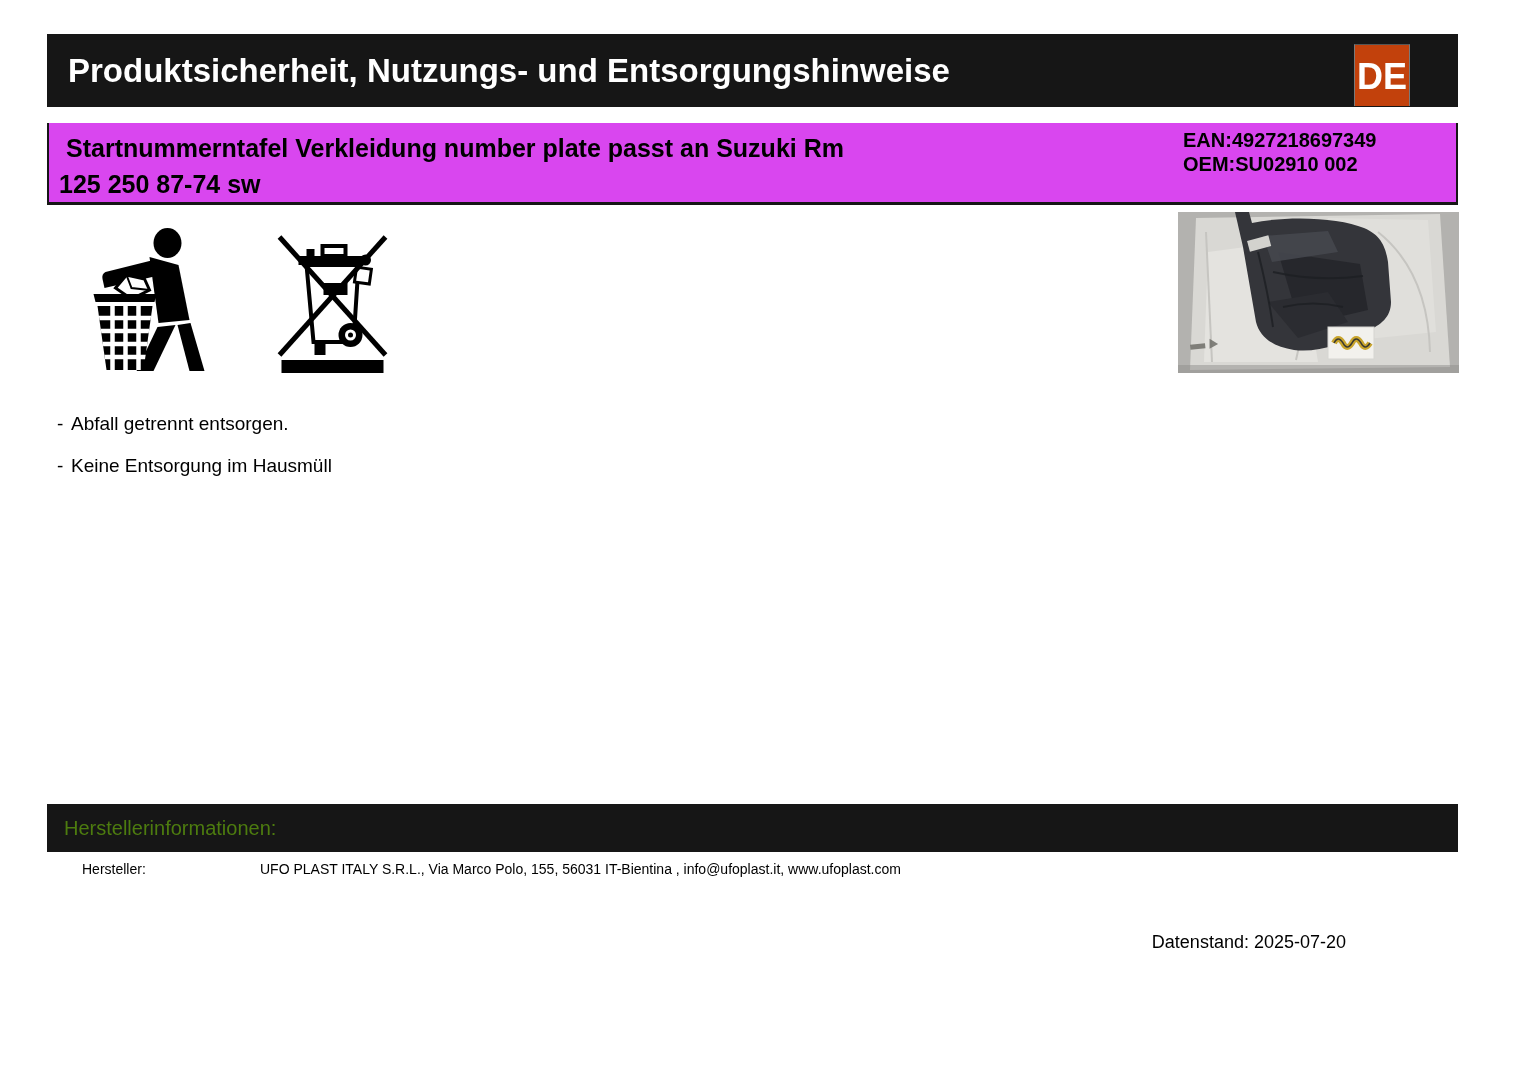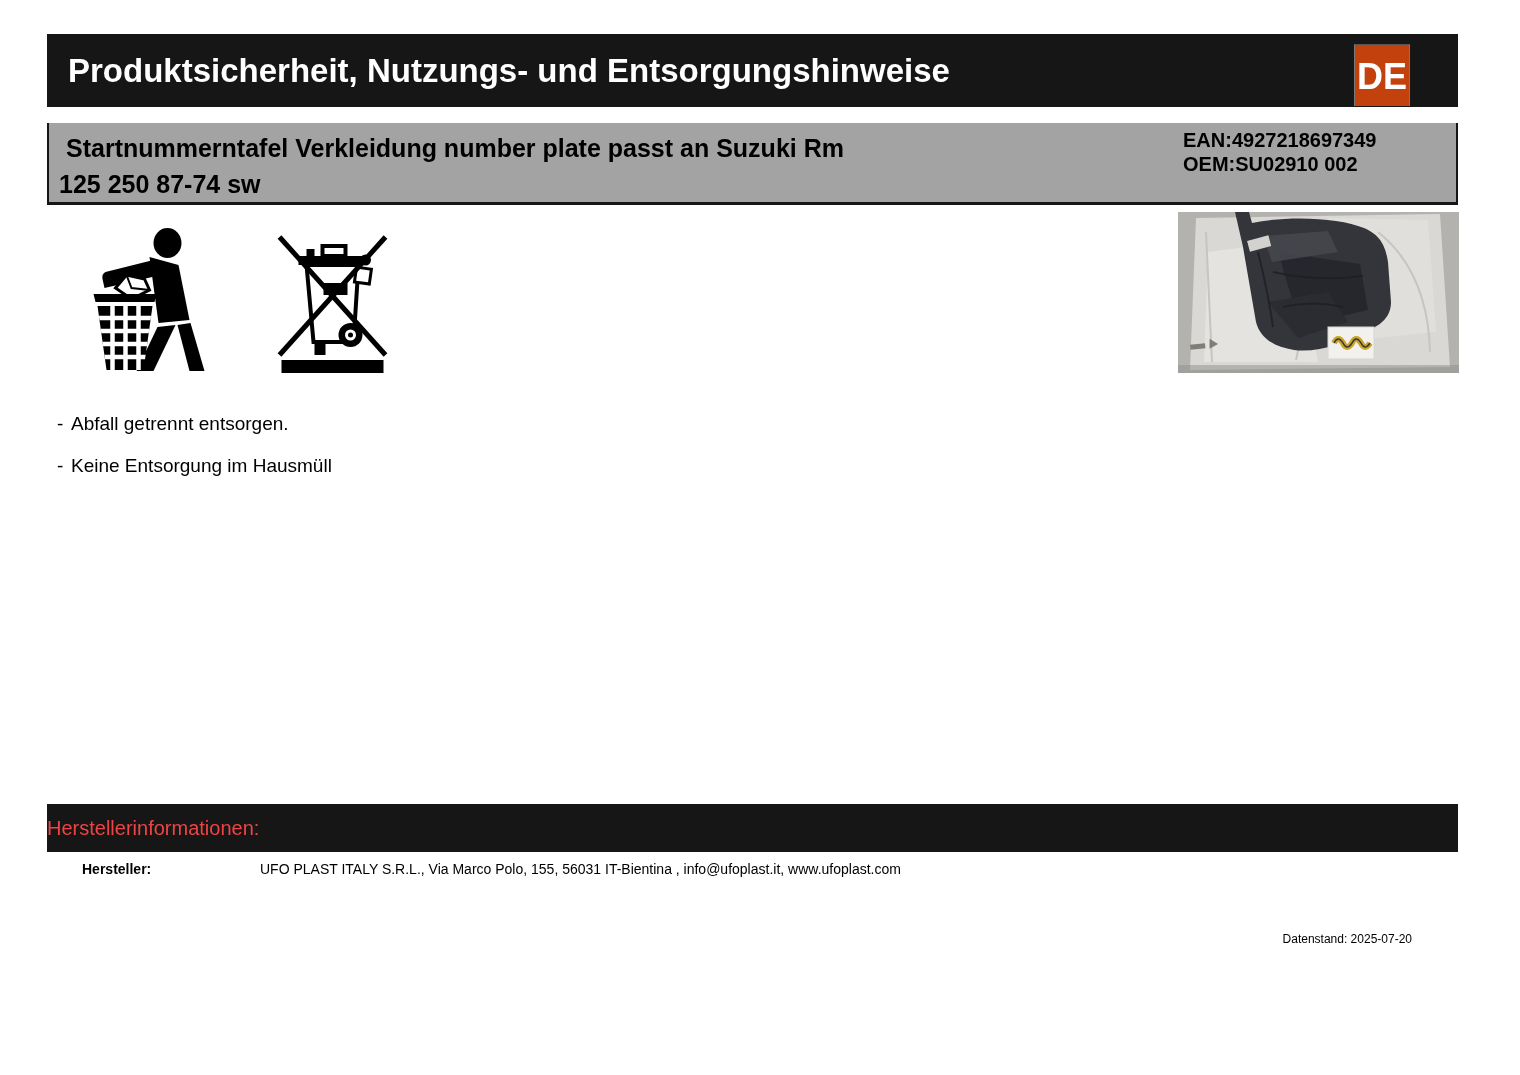--- a/index.html
+++ b/index.html
@@ -23,21 +23,21 @@
     background:#c2410c; box-sizing:border-box;
     border-left:1px solid #7a7a7a; border-right:1px solid #7a7a7a;
     border-top:1px solid #555;
     display:flex; align-items:center; justify-content:center;
   }
   .de-cell span { color:#fff; font-size:36px; font-weight:bold; letter-spacing:0; padding-top:2px; }
 
   
   .subtitle-bar {
     position:absolute; left:47px; top:123px; width:1411px; height:82px;
-    background:#a3a3a3; box-sizing:border-box;
+    background:#d946ef; box-sizing:border-box;
     border-left:2px solid #161616; border-right:2px solid #161616; border-bottom:3px solid #161616;
   }
   .product-title { padding:7px 0 0 10px; font-weight:bold; font-size:25px; line-height:36px; }
   .pt-line1 { text-indent:7px; white-space:nowrap; }
   .pt-line2 { white-space:nowrap; }
   .codes { position:absolute; left:1134px; top:5px; font-weight:bold; font-size:20px; line-height:24px; white-space:nowrap; }
   .code-label { margin-right:0; }
 
   
   .icon { position:absolute; }
@@ -52,26 +52,26 @@
   
   .bullets { position:absolute; left:57px; top:412px; font-size:19px; }
   .bullet-row { display:flex; margin-bottom:18px; line-height:24px; }
   .bullet-row .dash { width:14px; flex:0 0 14px; }
 
   
   .manu-bar {
     position:absolute; left:47px; top:804px; width:1411px; height:48px;
     background:#161616;
   }
-  .manu-bar span { color:#ef4444; font-size:20px; line-height:48px; display:inline-block; }
-  .manu-label { position:absolute; left:82px; top:861px; font-size:14px; font-weight:bold; }
+  .manu-bar span { color:#4d7c0f; font-size:20px; line-height:48px; padding-left:17px; display:inline-block; }
+  .manu-label { position:absolute; left:82px; top:861px; font-size:14px; font-weight:normal; }
   .manu-value { position:absolute; left:260px; top:861px; font-size:14px; white-space:nowrap; }
 
   
-  .date-stamp { position:absolute; left:1112px; top:932px; width:300px; text-align:right; font-size:12px; }
+  .date-stamp { position:absolute; left:1046px; top:932px; width:300px; text-align:right; font-size:18px; }
 </style>
 </head>
 <body>
 
 <div class="page">
 
   <div class="header-bar">
     <div class="header-title">Produktsicherheit, Nutzungs- und Entsorgungshinweise</div>
   </div>
   <div class="de-cell">

